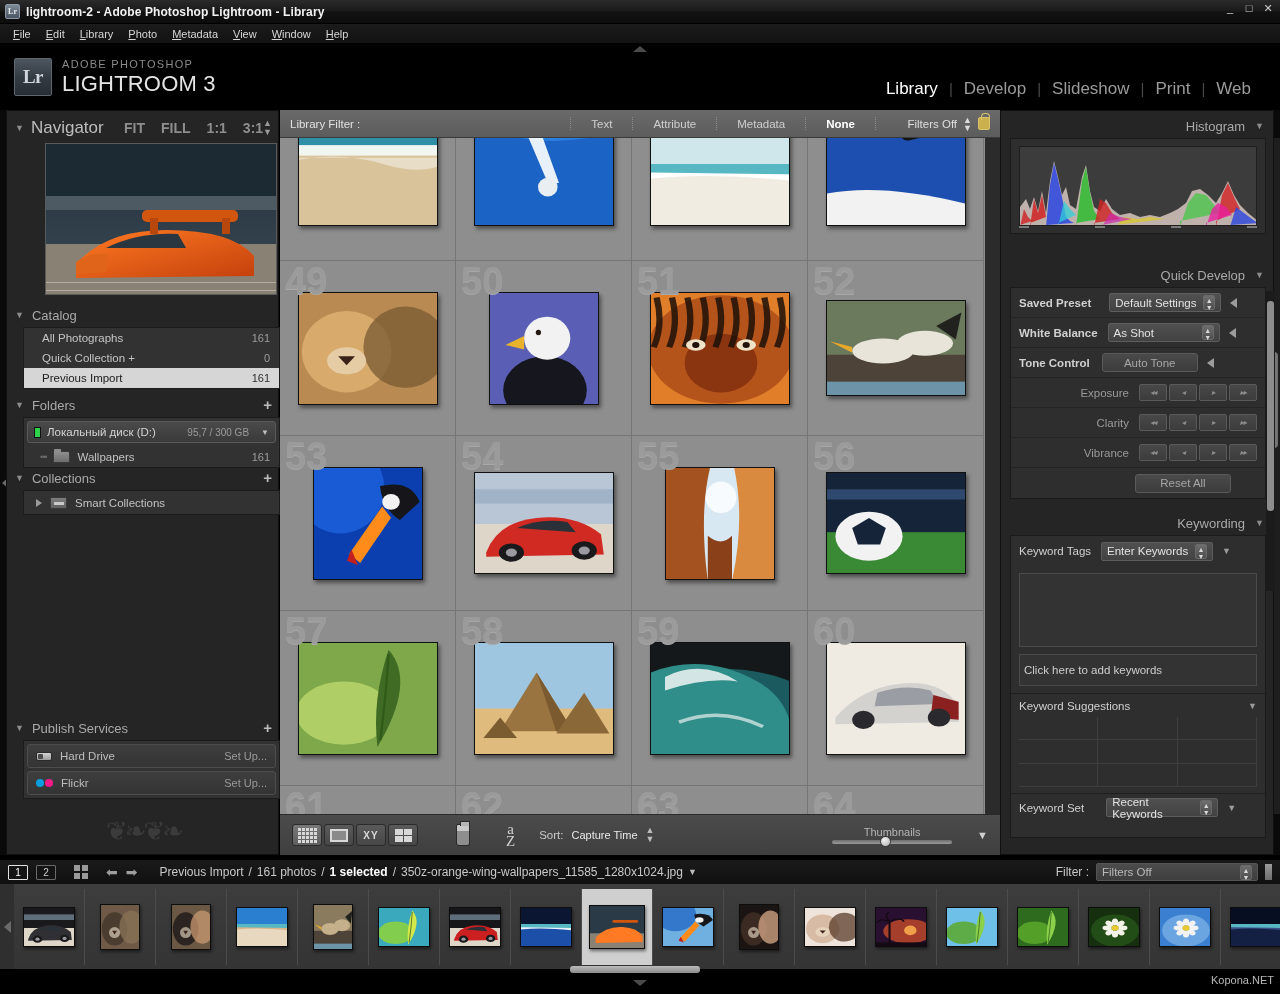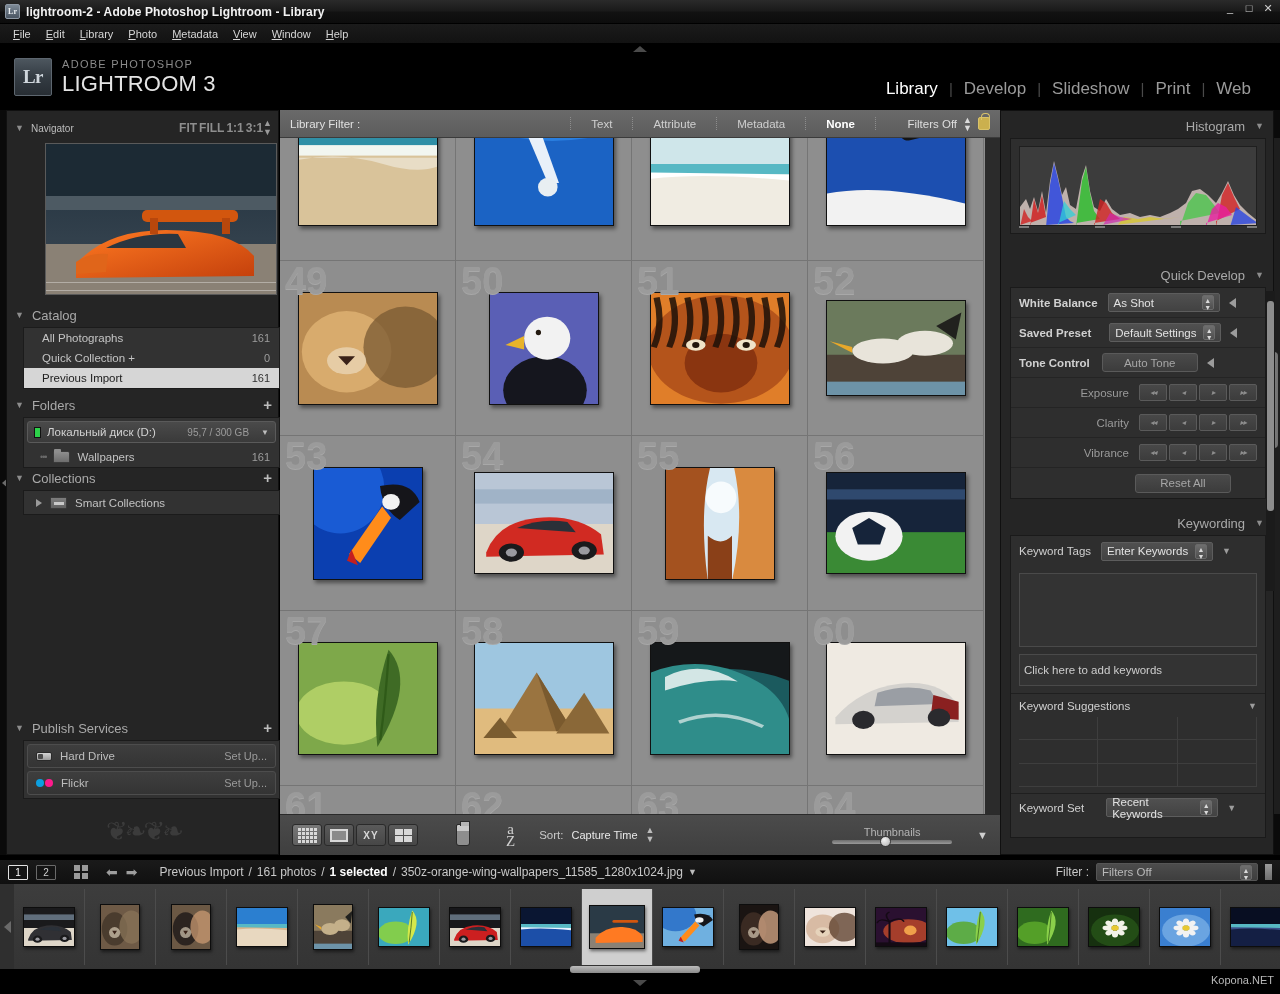--- a/index.html
+++ b/index.html
@@ -94,23 +94,23 @@
     position:absolute; width:10px; height:745px; top:110px;
     background:#0a0a0a; display:flex; align-items:center; justify-content:center;
   }
   .side-arrow.l { left:0; }
   .side-arrow.r { right:0; }
   .tri-l { width:0;height:0;border-top:6px solid transparent;border-bottom:6px solid transparent;border-right:7px solid #6a6a6a;}
   .tri-r { width:0;height:0;border-top:6px solid transparent;border-bottom:6px solid transparent;border-left:7px solid #6a6a6a;}
 
   
   .nav-head { position:absolute; left:8px; top:6px; width:257px; height:22px; display:flex; align-items:center;}
-  .nav-head .t { color:#bdbdbd; font-size:10px; }
+  .nav-head .t { color:#bdbdbd; font-size:17px; }
   .nav-head .caret { color:#8c8c8c; font-size:9px; margin-right:7px;}
-  .nav-zoom { margin-left:auto; display:flex; align-items:center; gap:2px; color:#8e8e8e; font-size:12px; font-weight:bold;}
+  .nav-zoom { margin-left:auto; display:flex; align-items:center; gap:16px; color:#8e8e8e; font-size:14px; font-weight:bold;}
   .nav-stepper { color:#9a9a9a; font-size:9px; line-height:9px; text-align:center;}
   .nav-img {
     position:absolute; left:38px; top:32px; width:232px; height:152px;
     border:1px solid #5a5a5a; overflow:hidden; background:#1a1a1a;
   }
 
   
   .sec-head {
     position:absolute; left:8px; width:257px; height:24px;
     display:flex; align-items:center; color:#a9a9a9; font-size:13px;
@@ -911,31 +911,31 @@
           <i></i>
         </div>
     </div>
 
     <div class="rp-head" style="top:152px">
       <span>Quick Develop</span>
       <span class="caret">▼</span>
     </div>
     <div class="qd-box" style="top:176px">
       <div class="qd-row">
+        <span class="qd-lbl">Saved Preset</span>
+        <span class="qd-select" style="width:112px;margin-left:18px">
+          <span>Default Settings</span>
+          <span class="spinner">▲<br>▼</span>
+        </span>
+        <span class="qd-arrow"></span>
+      </div>
+      <div class="qd-row">
         <span class="qd-lbl">White Balance</span>
         <span class="qd-select" style="width:112px;margin-left:10px">
           <span>As Shot</span>
-          <span class="spinner">▲<br>▼</span>
-        </span>
-        <span class="qd-arrow"></span>
-      </div>
-      <div class="qd-row">
-        <span class="qd-lbl">Saved Preset</span>
-        <span class="qd-select" style="width:112px;margin-left:18px">
-          <span>Default Settings</span>
           <span class="spinner">▲<br>▼</span>
         </span>
         <span class="qd-arrow"></span>
       </div>
       <div class="qd-row">
         <span class="qd-lbl">Tone Control</span>
         <span class="auto-tone" style="margin-left:12px">Auto Tone</span>
         <span class="qd-arrow"></span>
       </div>
       <div class="qd-row">

